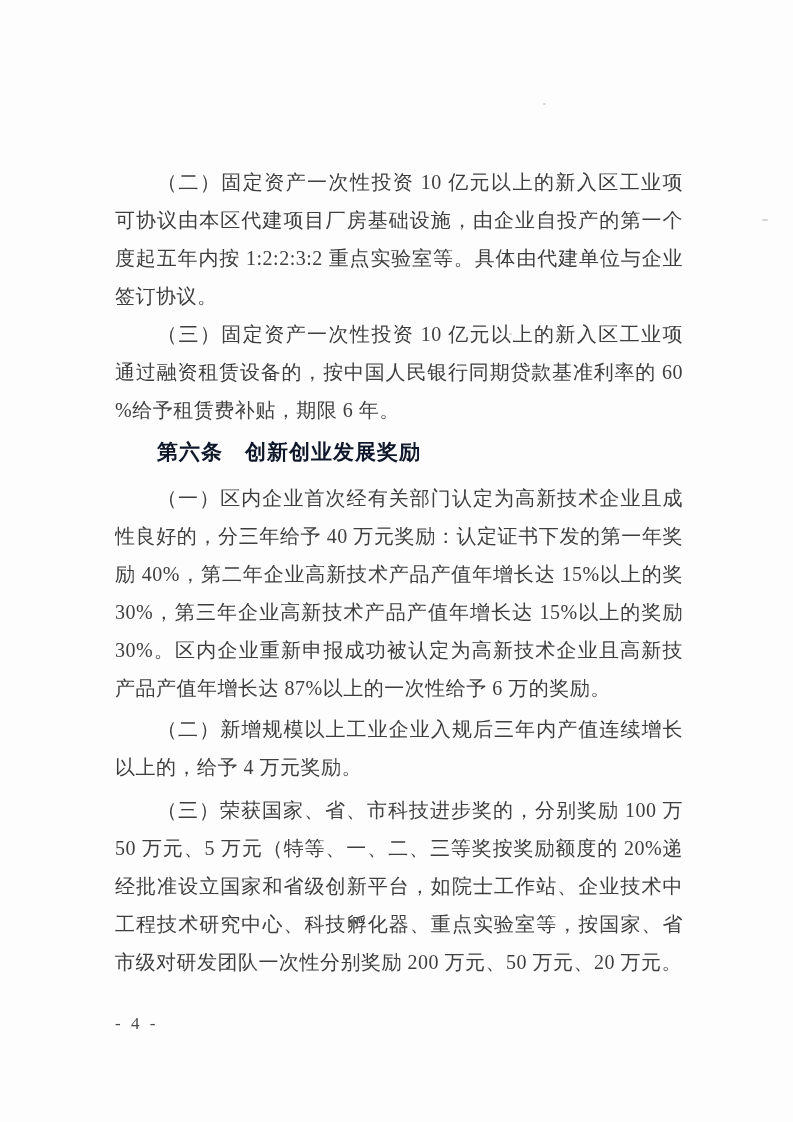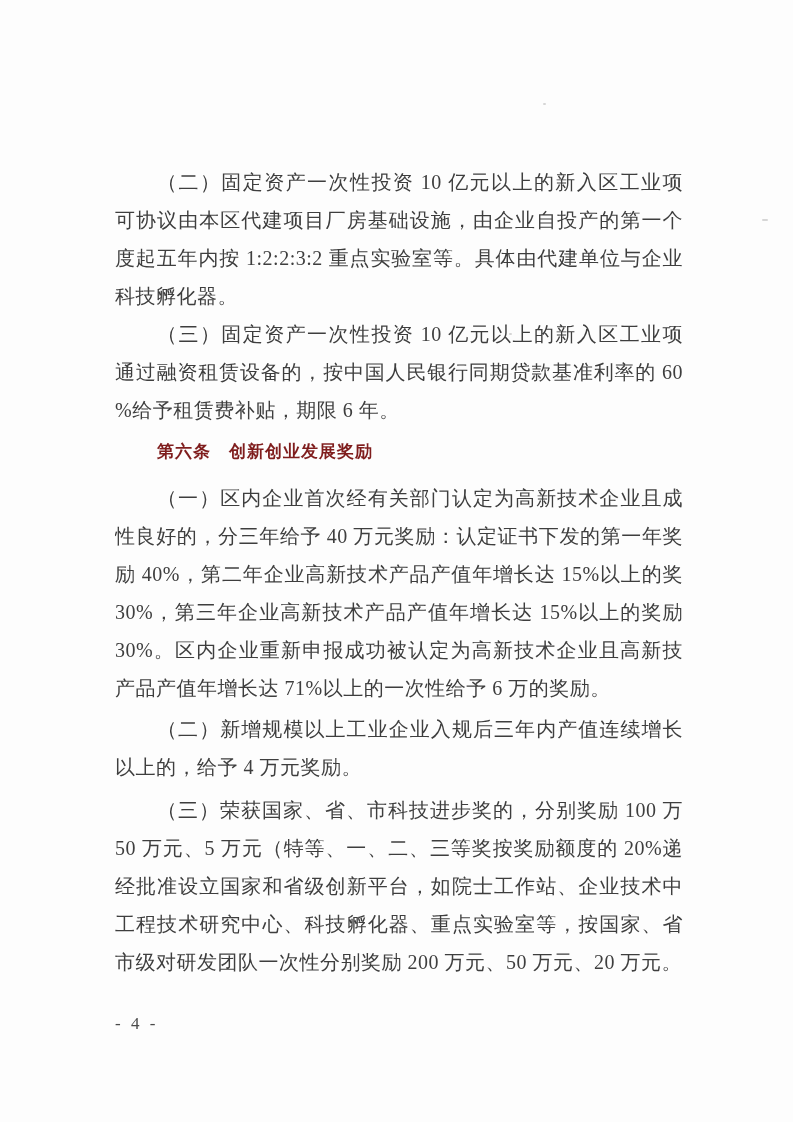--- a/index.html
+++ b/index.html
@@ -36,22 +36,22 @@
   }
   .line.just {
     white-space: normal;
     text-align-last: justify;
   }
   .line.indent { padding-left: 42px; }
   .para.heading { margin-top: 4px; margin-bottom: 8px; }
   .para.heading .line {
     font-family: "Liberation Sans", "DejaVu Sans", sans-serif;
     font-weight: bold;
-    font-size: 17px;
-    color: #7f1d1d;
+    font-size: 21px;
+    color: #0f172a;
     letter-spacing: 1px;
   }
   .para.gap-sm { margin-top: 3px; }
   .para.gap-md { margin-top: 5px; }
   .page-number {
     position: absolute;
     left: 115px;
     top: 1014px;
     font-size: 17px;
     letter-spacing: 3px;
@@ -70,37 +70,37 @@
 </style>
 </head>
 <body>
 
 <div class="page">
   <div class="doc-body">
       <div class="para body">
         <div class="line indent just">（二）固定资产一次性投资 10 亿元以上的新入区工业项目，</div>
         <div class="line just">可协议由本区代建项目厂房基础设施，由企业自投产的第一个年</div>
         <div class="line just">度起五年内按 1:2:2:3:2 重点实验室等。具体由代建单位与企业</div>
-        <div class="line">科技孵化器。</div>
+        <div class="line">签订协议。</div>
       </div>
       <div class="para body">
         <div class="line indent just">（三）固定资产一次性投资 10 亿元以上的新入区工业项目，</div>
         <div class="line just">通过融资租赁设备的，按中国人民银行同期贷款基准利率的 60</div>
         <div class="line">%给予租赁费补贴，期限 6 年。</div>
       </div>
       <div class="para heading">
         <div class="line indent">第六条　创新创业发展奖励</div>
       </div>
       <div class="para body">
         <div class="line indent just">（一）区内企业首次经有关部门认定为高新技术企业且成长</div>
         <div class="line just">性良好的，分三年给予 40 万元奖励：认定证书下发的第一年奖</div>
         <div class="line just">励 40%，第二年企业高新技术产品产值年增长达 15%以上的奖励</div>
         <div class="line just">30%，第三年企业高新技术产品产值年增长达 15%以上的奖励</div>
         <div class="line just">30%。区内企业重新申报成功被认定为高新技术企业且高新技术</div>
-        <div class="line">产品产值年增长达 71%以上的一次性给予 6 万的奖励。</div>
+        <div class="line">产品产值年增长达 87%以上的一次性给予 6 万的奖励。</div>
       </div>
       <div class="para body gap-sm">
         <div class="line indent just">（二）新增规模以上工业企业入规后三年内产值连续增长 15%</div>
         <div class="line">以上的，给予 4 万元奖励。</div>
       </div>
       <div class="para body gap-md">
         <div class="line indent just">（三）荣获国家、省、市科技进步奖的，分别奖励 100 万元、</div>
         <div class="line just">50 万元、5 万元（特等、一、二、三等奖按奖励额度的 20%递减）；</div>
         <div class="line just">经批准设立国家和省级创新平台，如院士工作站、企业技术中心、</div>
         <div class="line just">工程技术研究中心、科技孵化器、重点实验室等，按国家、省级、</div>

